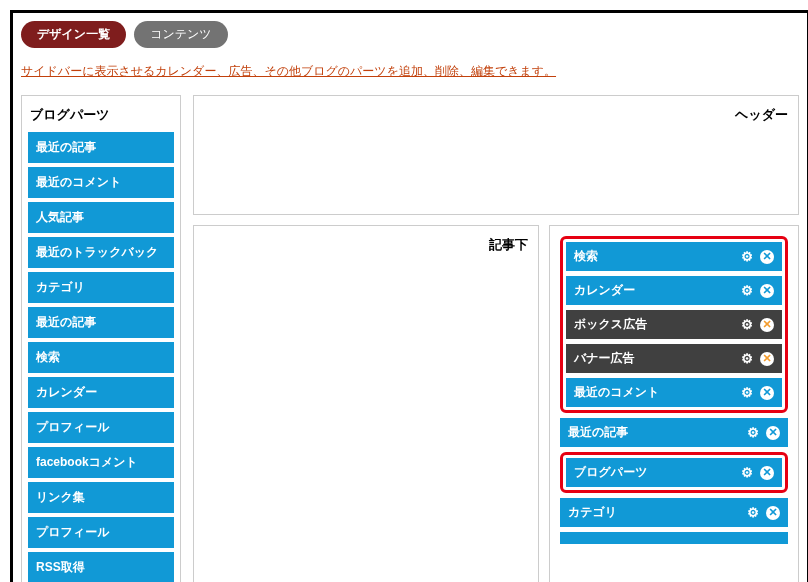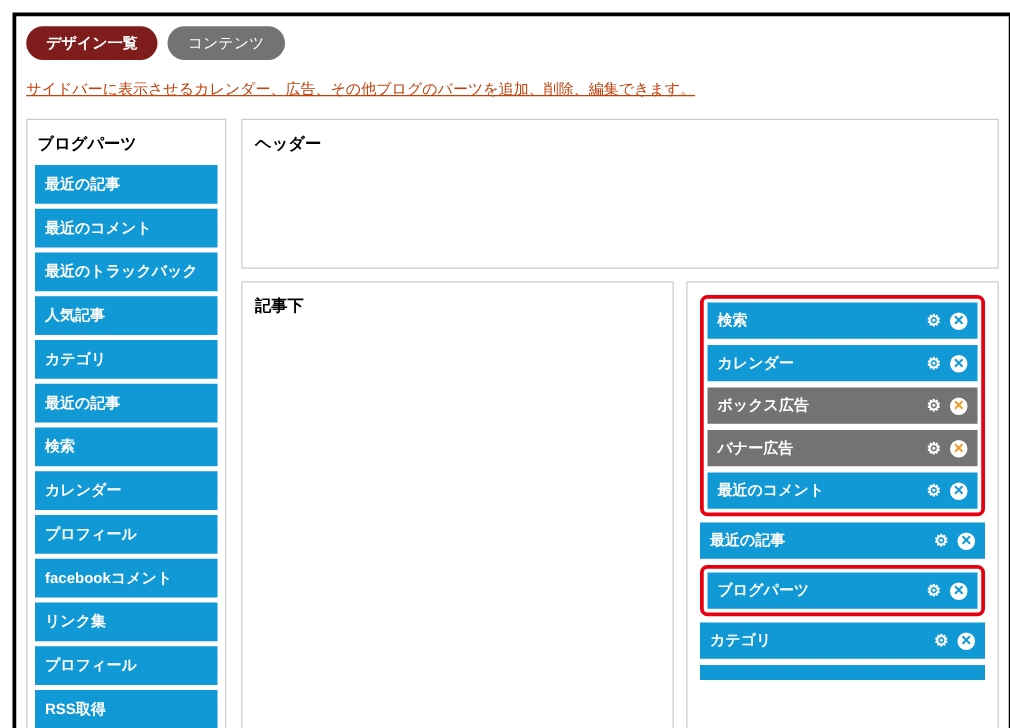--- a/index.html
+++ b/index.html
@@ -66,41 +66,42 @@
     }
     .zone {
       border: 1px solid #ccc;
       padding: 10px;
       position: relative;
     }
     .zone-title {
       font-size: 13px;
       font-weight: bold;
       margin-bottom: 8px;
+      text-align: right;
     }
     .zone-header { min-height: 120px; }
     .zones-bottom {
       display: flex;
       gap: 10px;
       flex: 1;
     }
     .zone-left { flex: 1; min-height: 320px; }
     .zone-right { width: 250px; }
     .placed-item {
       display: flex;
       align-items: center;
       justify-content: space-between;
       color: #fff;
       padding: 6px 8px;
       margin-bottom: 5px;
       font-size: 12px;
       font-weight: bold;
     }
     .placed-blue { background: #1199d6; }
-    .placed-orange { background: #737373; }
+    .placed-orange { background: #404040; }
     .placed-actions {
       display: flex;
       gap: 6px;
     }
     .action-icon {
       width: 14px;
       height: 14px;
       display: inline-flex;
       align-items: center;
       justify-content: center;
@@ -145,22 +146,22 @@
     <div>サイドバーに表示させるカレンダー、広告、その他ブログのパーツを追加、削除、編集できます。</div>
   </div>
 
   <div class="main">
 
     <div class="sidebar">
       <div class="sidebar-title">ブログパーツ</div>
       <div id="sidebar-items">
           <div class="part-item">最近の記事</div>
           <div class="part-item">最近のコメント</div>
+          <div class="part-item">人気記事</div>
           <div class="part-item">最近のトラックバック</div>
-          <div class="part-item">人気記事</div>
           <div class="part-item">カテゴリ</div>
           <div class="part-item">最近の記事</div>
           <div class="part-item">検索</div>
           <div class="part-item">カレンダー</div>
           <div class="part-item">プロフィール</div>
           <div class="part-item">facebookコメント</div>
           <div class="part-item">リンク集</div>
           <div class="part-item">プロフィール</div>
           <div class="part-item">RSS取得</div>
         </div>

